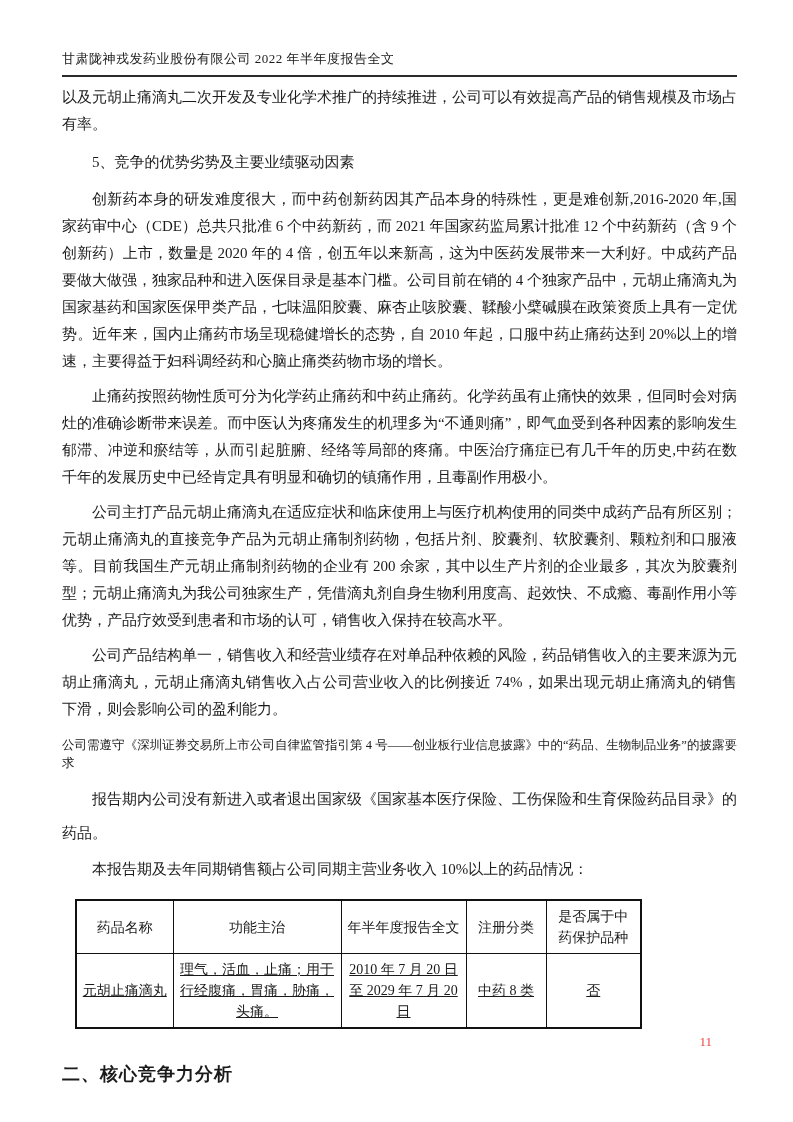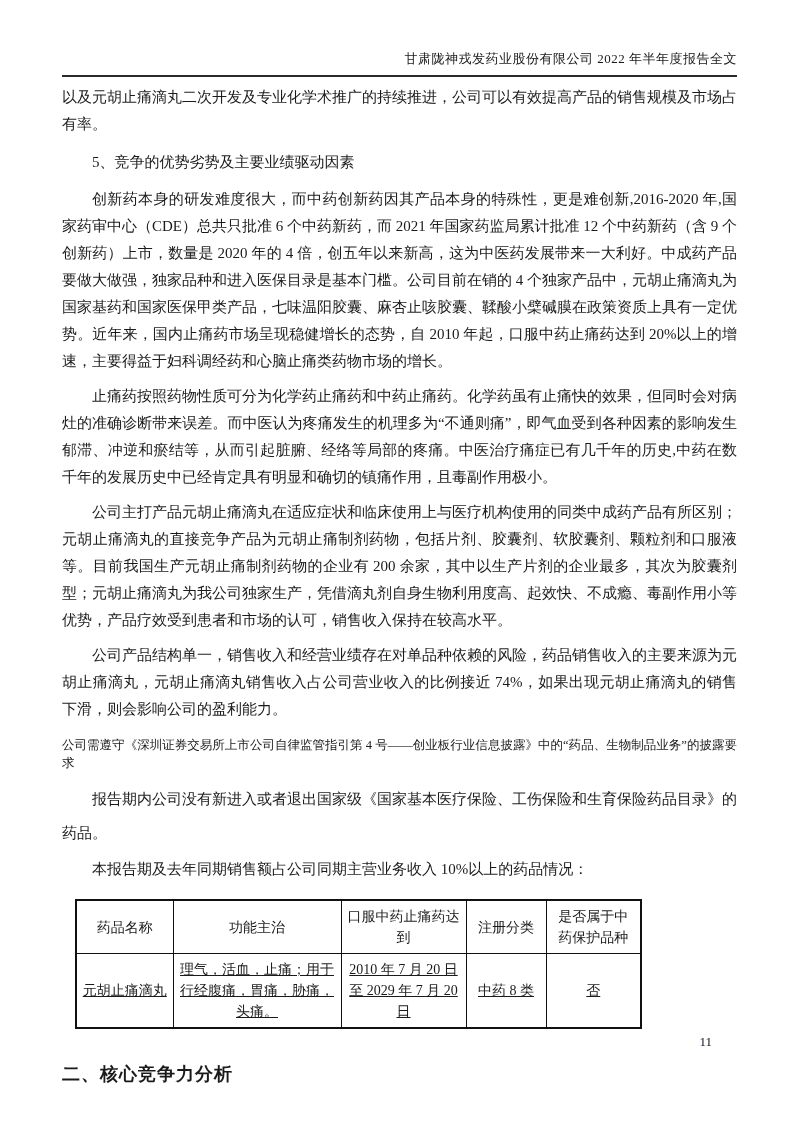--- a/index.html
+++ b/index.html
@@ -9,21 +9,21 @@
     width: 793px;
     height: 1122px;
     margin: 0 auto;
     background: #ffffff;
     padding: 50px 56px 0 62px;
     font-family: "Liberation Serif", "DejaVu Serif", serif;
     color: #1a1a1a;
     overflow: hidden;
   }
   .header {
-    text-align: right;
+    text-align: left;
     font-size: 13px;
     letter-spacing: 0.5px;
     color: #1a1a1a;
     padding-bottom: 7px;
     border-bottom: 2px solid #2a2a2a;
   }
   .p {
     font-size: 15px;
     line-height: 27px;
     text-align: justify;
@@ -65,21 +65,21 @@
     font-weight: bold;
     font-size: 18px;
     letter-spacing: 1px;
     margin-top: 33px;
   }
   .page-num {
     position: absolute;
     top: 1034px;
     right: 81px;
     font-size: 13px;
-    color: #0f172a;
+    color: #ef4444;
   }
 </style>
 </head>
 <body>
 
 <div class="page">
 
   <div class="header">
     <span>甘肃陇神戎发药业股份有限公司 2022 年半年度报告全文</span>
   </div>
@@ -107,21 +107,21 @@
       <col style="width:97px">
       <col style="width:168px">
       <col style="width:125px">
       <col style="width:80px">
       <col style="width:95px">
     </colgroup>
     <thead>
       <tr>
         <th>药品名称</th>
         <th>功能主治</th>
-        <th>口服中药止痛药达到</th>
+        <th>年半年度报告全文</th>
         <th>注册分类</th>
         <th>是否属于中药保护品种</th>
       </tr>
     </thead>
     <tbody>
       <tr>
         <td>元胡止痛滴丸</td>
         <td>理气，活血，止痛；用于行经腹痛，胃痛，胁痛，头痛。</td>
         <td>2010 年 7 月 20 日至 2029 年 7 月 20 日</td>
         <td>中药 8 类</td>

